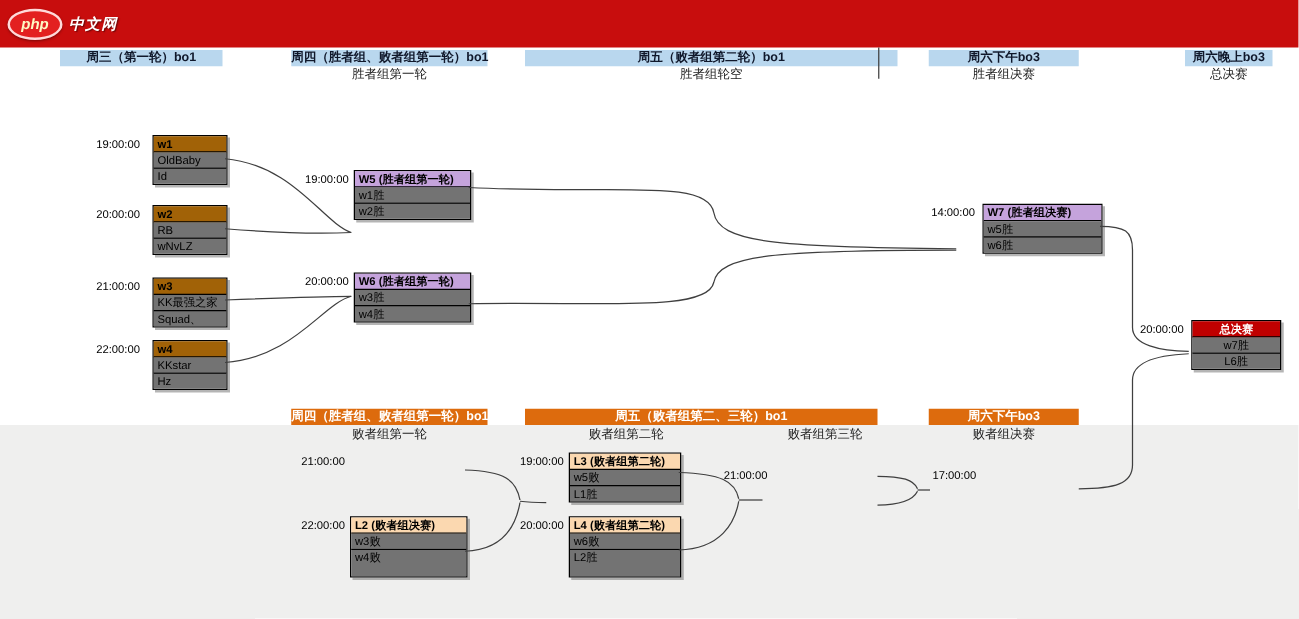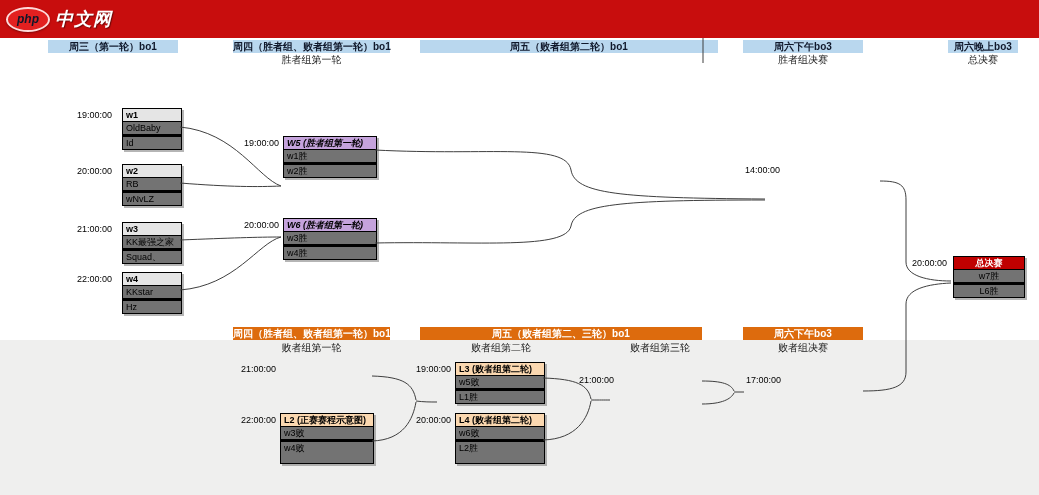--- a/index.html
+++ b/index.html
@@ -5,47 +5,47 @@
   html,body{margin:0;padding:0;background:#fff;}
   #stage{position:relative;width:1039px;height:495px;overflow:hidden;
          font-family:"Liberation Sans","DejaVu Sans",sans-serif;background:#ffffff;}
 
   
   .banner{position:absolute;left:0;top:0;width:1039px;height:38px;background:#c80d0d;z-index:2;}
   .banner-title{position:absolute;left:0;top:3px;width:1039px;text-align:center;color:#fff;
                 font-weight:bold;font-size:12.5px;line-height:16px;}
   .logo{position:absolute;left:6px;top:6px;height:26px;display:flex;align-items:center;gap:5px;cursor:pointer;}
   .logo-oval{display:inline-block;width:40px;height:21px;background:#e32020;border:2px solid #ffd9d9;
-             border-radius:50% / 50%;color:#0f172a;font-weight:bold;font-style:italic;font-size:12px;
+             border-radius:50% / 50%;color:#fef9c3;font-weight:bold;font-style:italic;font-size:12px;
              text-align:center;line-height:21px;box-shadow:0 1px 2px rgba(0,0,0,.35);}
-  .logo-cn{color:#fff;font-weight:bold;font-size:18px;font-style:italic;
+  .logo-cn{color:#fff;font-weight:bold;font-size:12px;font-style:italic;
            text-shadow:1px 1px 1px rgba(0,0,0,.45);letter-spacing:1px;}
 
   
   .grey-zone{position:absolute;left:0;top:340px;width:1039px;height:155px;background:#efefee;z-index:0;}
 
   
   .band{position:absolute;height:13px;line-height:13px;text-align:center;font-size:10px;
         font-weight:bold;z-index:2;white-space:nowrap;}
   .band.blue{background:#b9d7ee;color:#10182b;}
   .band.orange{background:#dd6b0d;color:#ffffff;}
   .sub{position:absolute;height:13px;line-height:14px;text-align:center;font-size:10px;
        color:#1a1a1a;z-index:2;white-space:nowrap;}
 
   
   .mbox{position:absolute;z-index:2;border:1px solid #000;background:#fff;
         box-shadow:2px 2px 0 rgba(120,120,120,.55);font-size:9px;}
   .mhead{height:12px;line-height:12px;font-weight:bold;padding:0 0 0 3px;white-space:nowrap;
          overflow:hidden;border-bottom:1px solid #000;}
-  .mhead.lblue{background:#e5e5e5;}
-  .mhead.purple{background:#c5a3dc;font-style:italic;}
+  .mhead.lblue{background:#a16207;}
+  .mhead.purple{background:#c5a3dc;}
   .mhead.peach{background:#fbd8b0;}
   .mhead.red{background:#c00000;color:#fff;text-align:center;padding:0;}
   .mrow{height:12px;line-height:12px;padding:0 0 0 3px;background:#737373;white-space:nowrap;overflow:hidden;}
-  .mrow + .mrow{border-top:3px solid #000000;}
+  .mrow + .mrow{border-top:1px solid #000000;}
   .mrow.tall{height:21px;}
   .mbox.center .mrow{text-align:center;padding:0;}
 
   
   .time{position:absolute;width:58px;text-align:right;font-size:9px;line-height:12px;
         color:#000;z-index:2;white-space:nowrap;}
 
   svg.wires{position:absolute;left:0;top:0;z-index:3;pointer-events:none;}
 </style>
 </head>
@@ -59,20 +59,21 @@
     <div class="logo">
       <span class="logo-oval">php</span>
       <span class="logo-cn">中文网</span>
     </div>
   </div>
 
   <div class="band blue" style="left:48px;top:40px;width:130px">周三（第一轮）bo1</div>
   <div class="band blue" style="left:233px;top:40px;width:157px">周四（胜者组、败者组第一轮）bo1</div>
   <div class="sub" style="left:233px;top:53px;width:157px">胜者组第一轮</div>
   <div class="band blue" style="left:420px;top:40px;width:298px">周五（败者组第二轮）bo1</div>
+  <div class="sub" style="left:420px;top:53px;width:298px">胜者组轮空</div>
   <div class="band blue" style="left:743px;top:40px;width:120px">周六下午bo3</div>
   <div class="sub" style="left:743px;top:53px;width:120px">胜者组决赛</div>
   <div class="band blue" style="left:948px;top:40px;width:70px">周六晚上bo3</div>
   <div class="sub" style="left:948px;top:53px;width:70px">总决赛</div>
 
   <div class="band orange" style="left:233px;top:327px;width:157px">周四（胜者组、败者组第一轮）bo1</div>
   <div class="sub" style="left:233px;top:341px;width:157px">败者组第一轮</div>
   <div class="band orange" style="left:420px;top:327px;width:282px">周五（败者组第二、三轮）bo1</div>
   <div class="sub" style="left:420px;top:341px;width:162px">败者组第二轮</div>
   <div class="sub" style="left:580px;top:341px;width:160px">败者组第三轮</div>
@@ -138,33 +139,38 @@
   </div>
 
   <div class="time" style="left:221px;top:219px">20:00:00</div>
   <div class="mbox" style="left:283px;top:218px;width:92px">
     <div class="mhead purple">W6 (胜者组第一轮)</div>
     <div class="mrow">w3胜</div>
     <div class="mrow">w4胜</div>
   </div>
 
   <div class="time" style="left:722px;top:164px">14:00:00</div>
+  <div class="mbox" style="left:786px;top:163px;width:94px">
+    <div class="mhead purple">W7 (胜者组决赛)</div>
+    <div class="mrow">w5胜</div>
+    <div class="mrow">w6胜</div>
+  </div>
 
   <div class="time" style="left:889px;top:257px">20:00:00</div>
   <div class="mbox center" style="left:953px;top:256px;width:70px">
     <div class="mhead red">总决赛</div>
     <div class="mrow">w7胜</div>
     <div class="mrow">L6胜</div>
   </div>
 
   <div class="time" style="left:218px;top:363px">21:00:00</div>
 
   <div class="time" style="left:218px;top:414px">22:00:00</div>
   <div class="mbox" style="left:280px;top:413px;width:92px">
-    <div class="mhead peach">L2 (正赛赛程示意图)</div>
+    <div class="mhead peach">L2 (败者组决赛)</div>
     <div class="mrow">w3败</div>
     <div class="mrow tall">w4败</div>
   </div>
 
   <div class="time" style="left:393px;top:363px">19:00:00</div>
   <div class="mbox" style="left:455px;top:362px;width:88px">
     <div class="mhead peach">L3 (败者组第二轮)</div>
     <div class="mrow">w5败</div>
     <div class="mrow">L1胜</div>
   </div>

